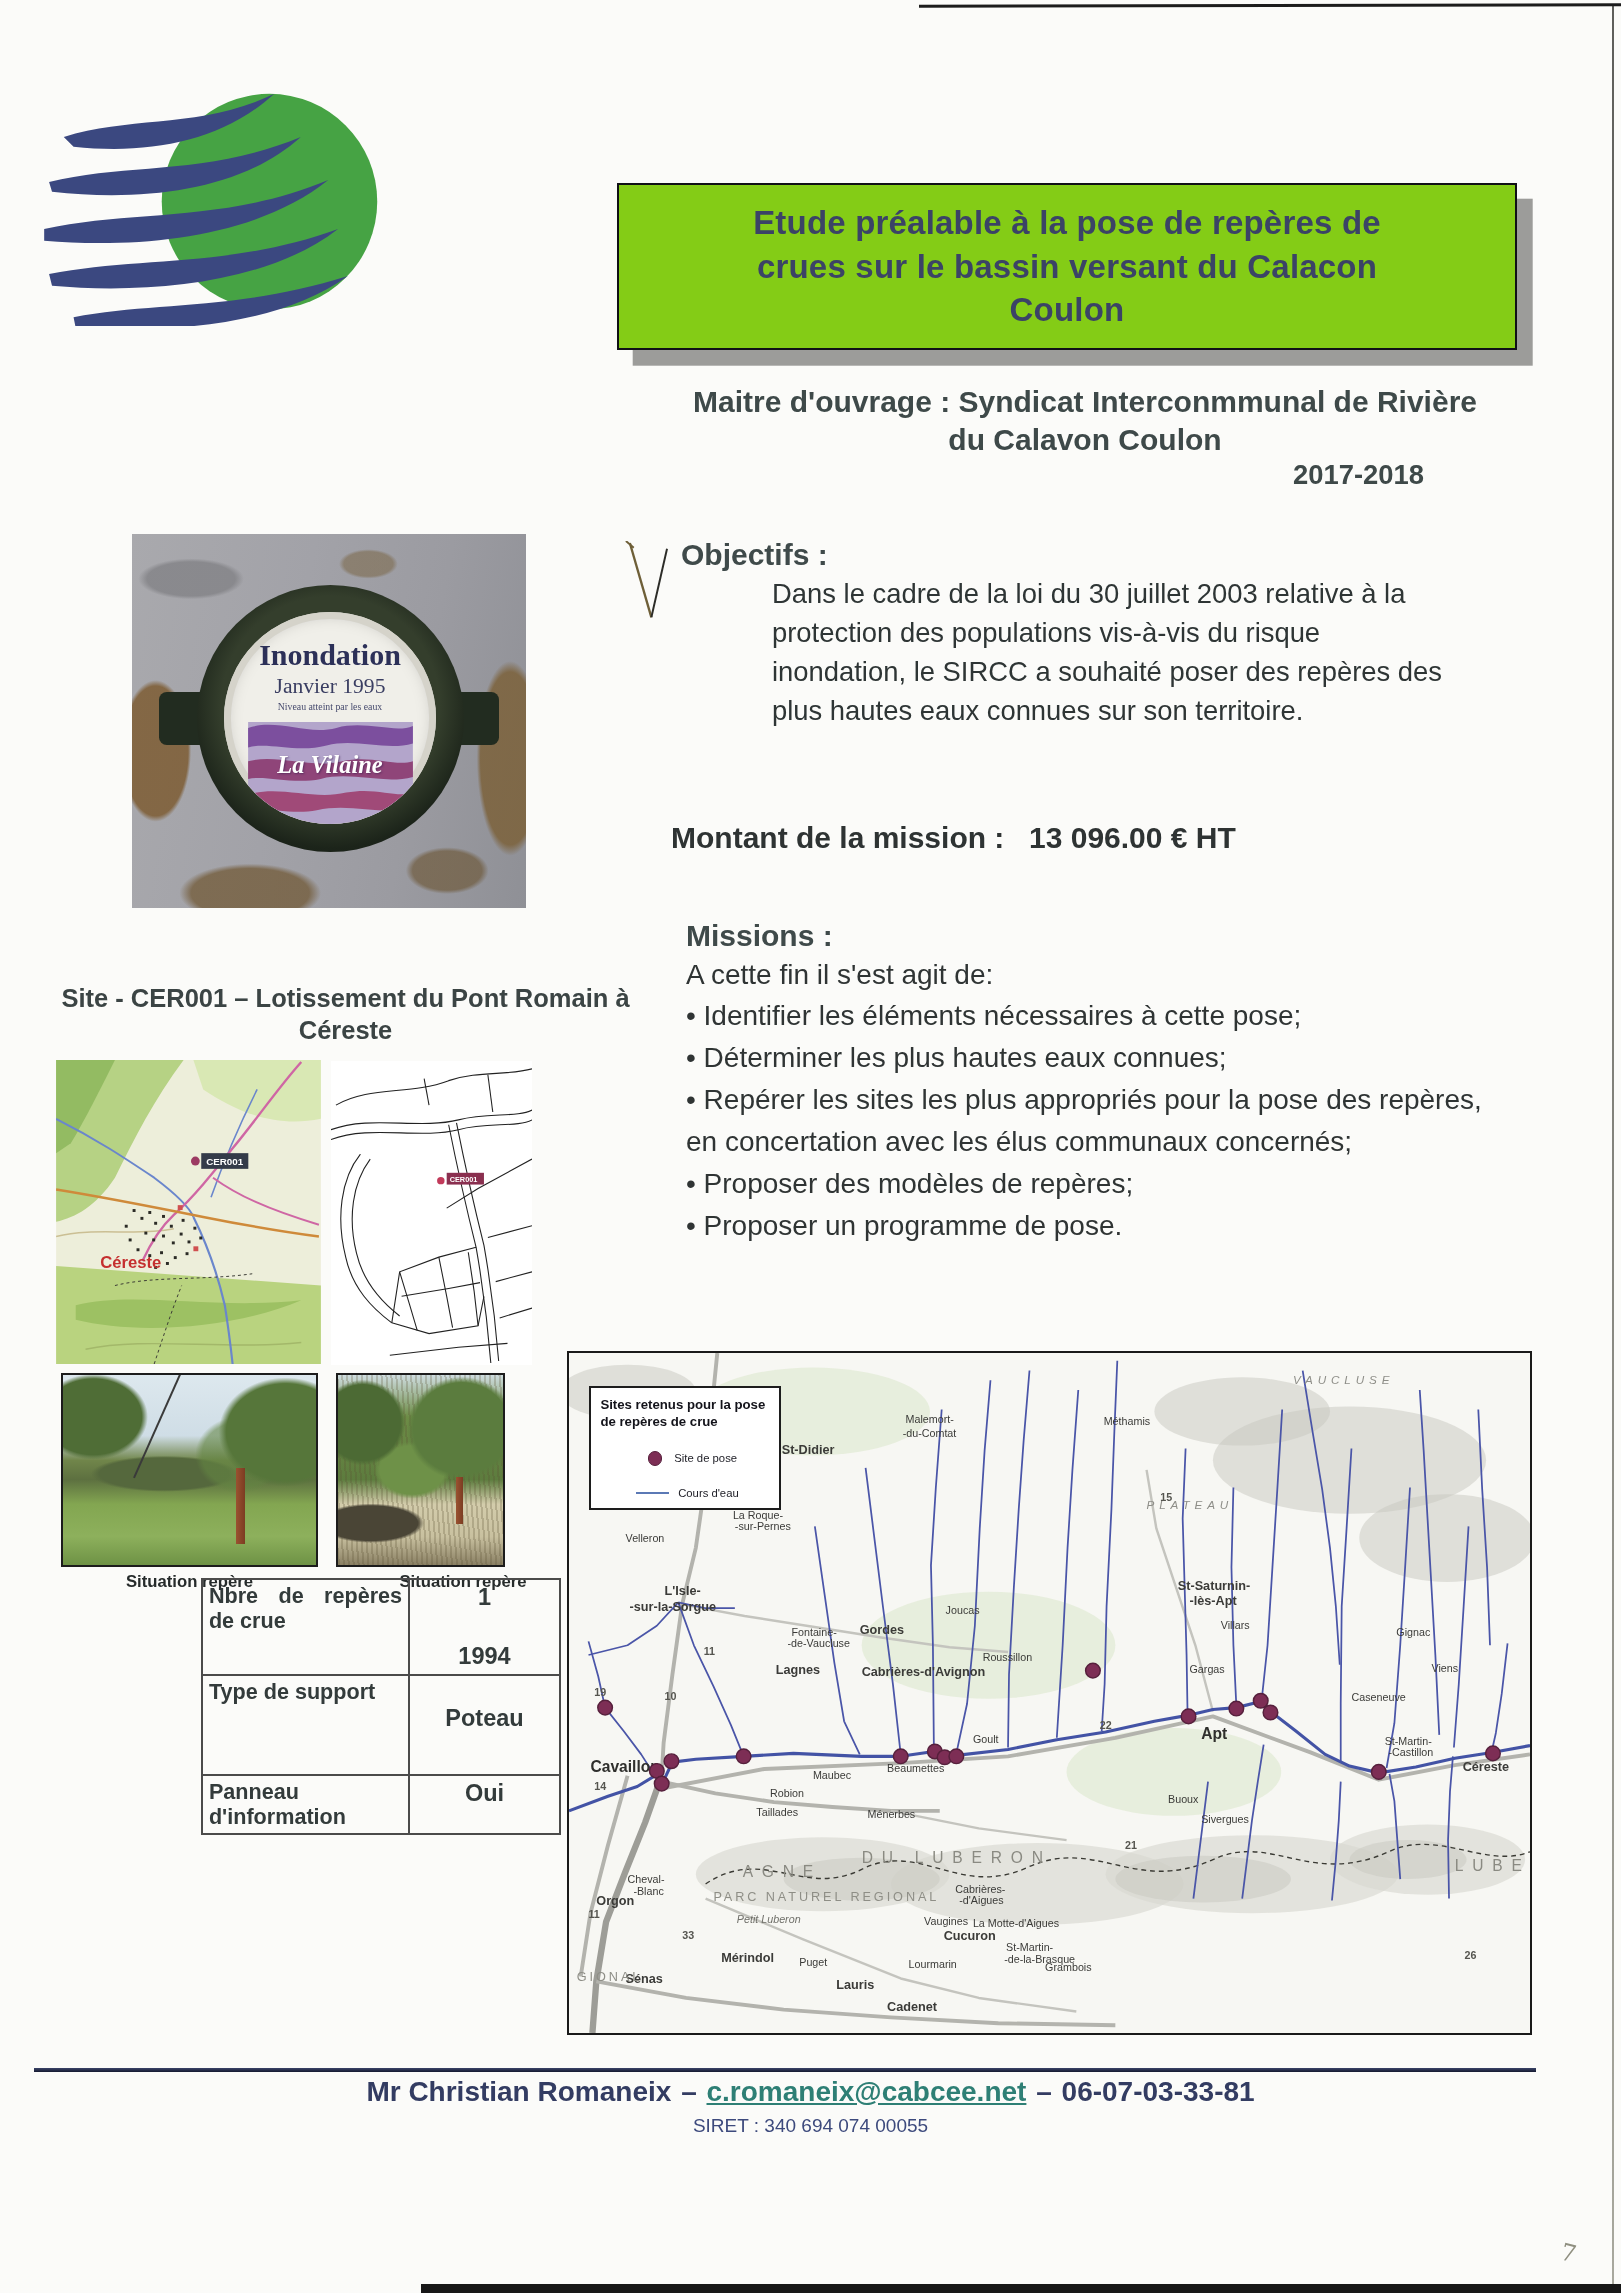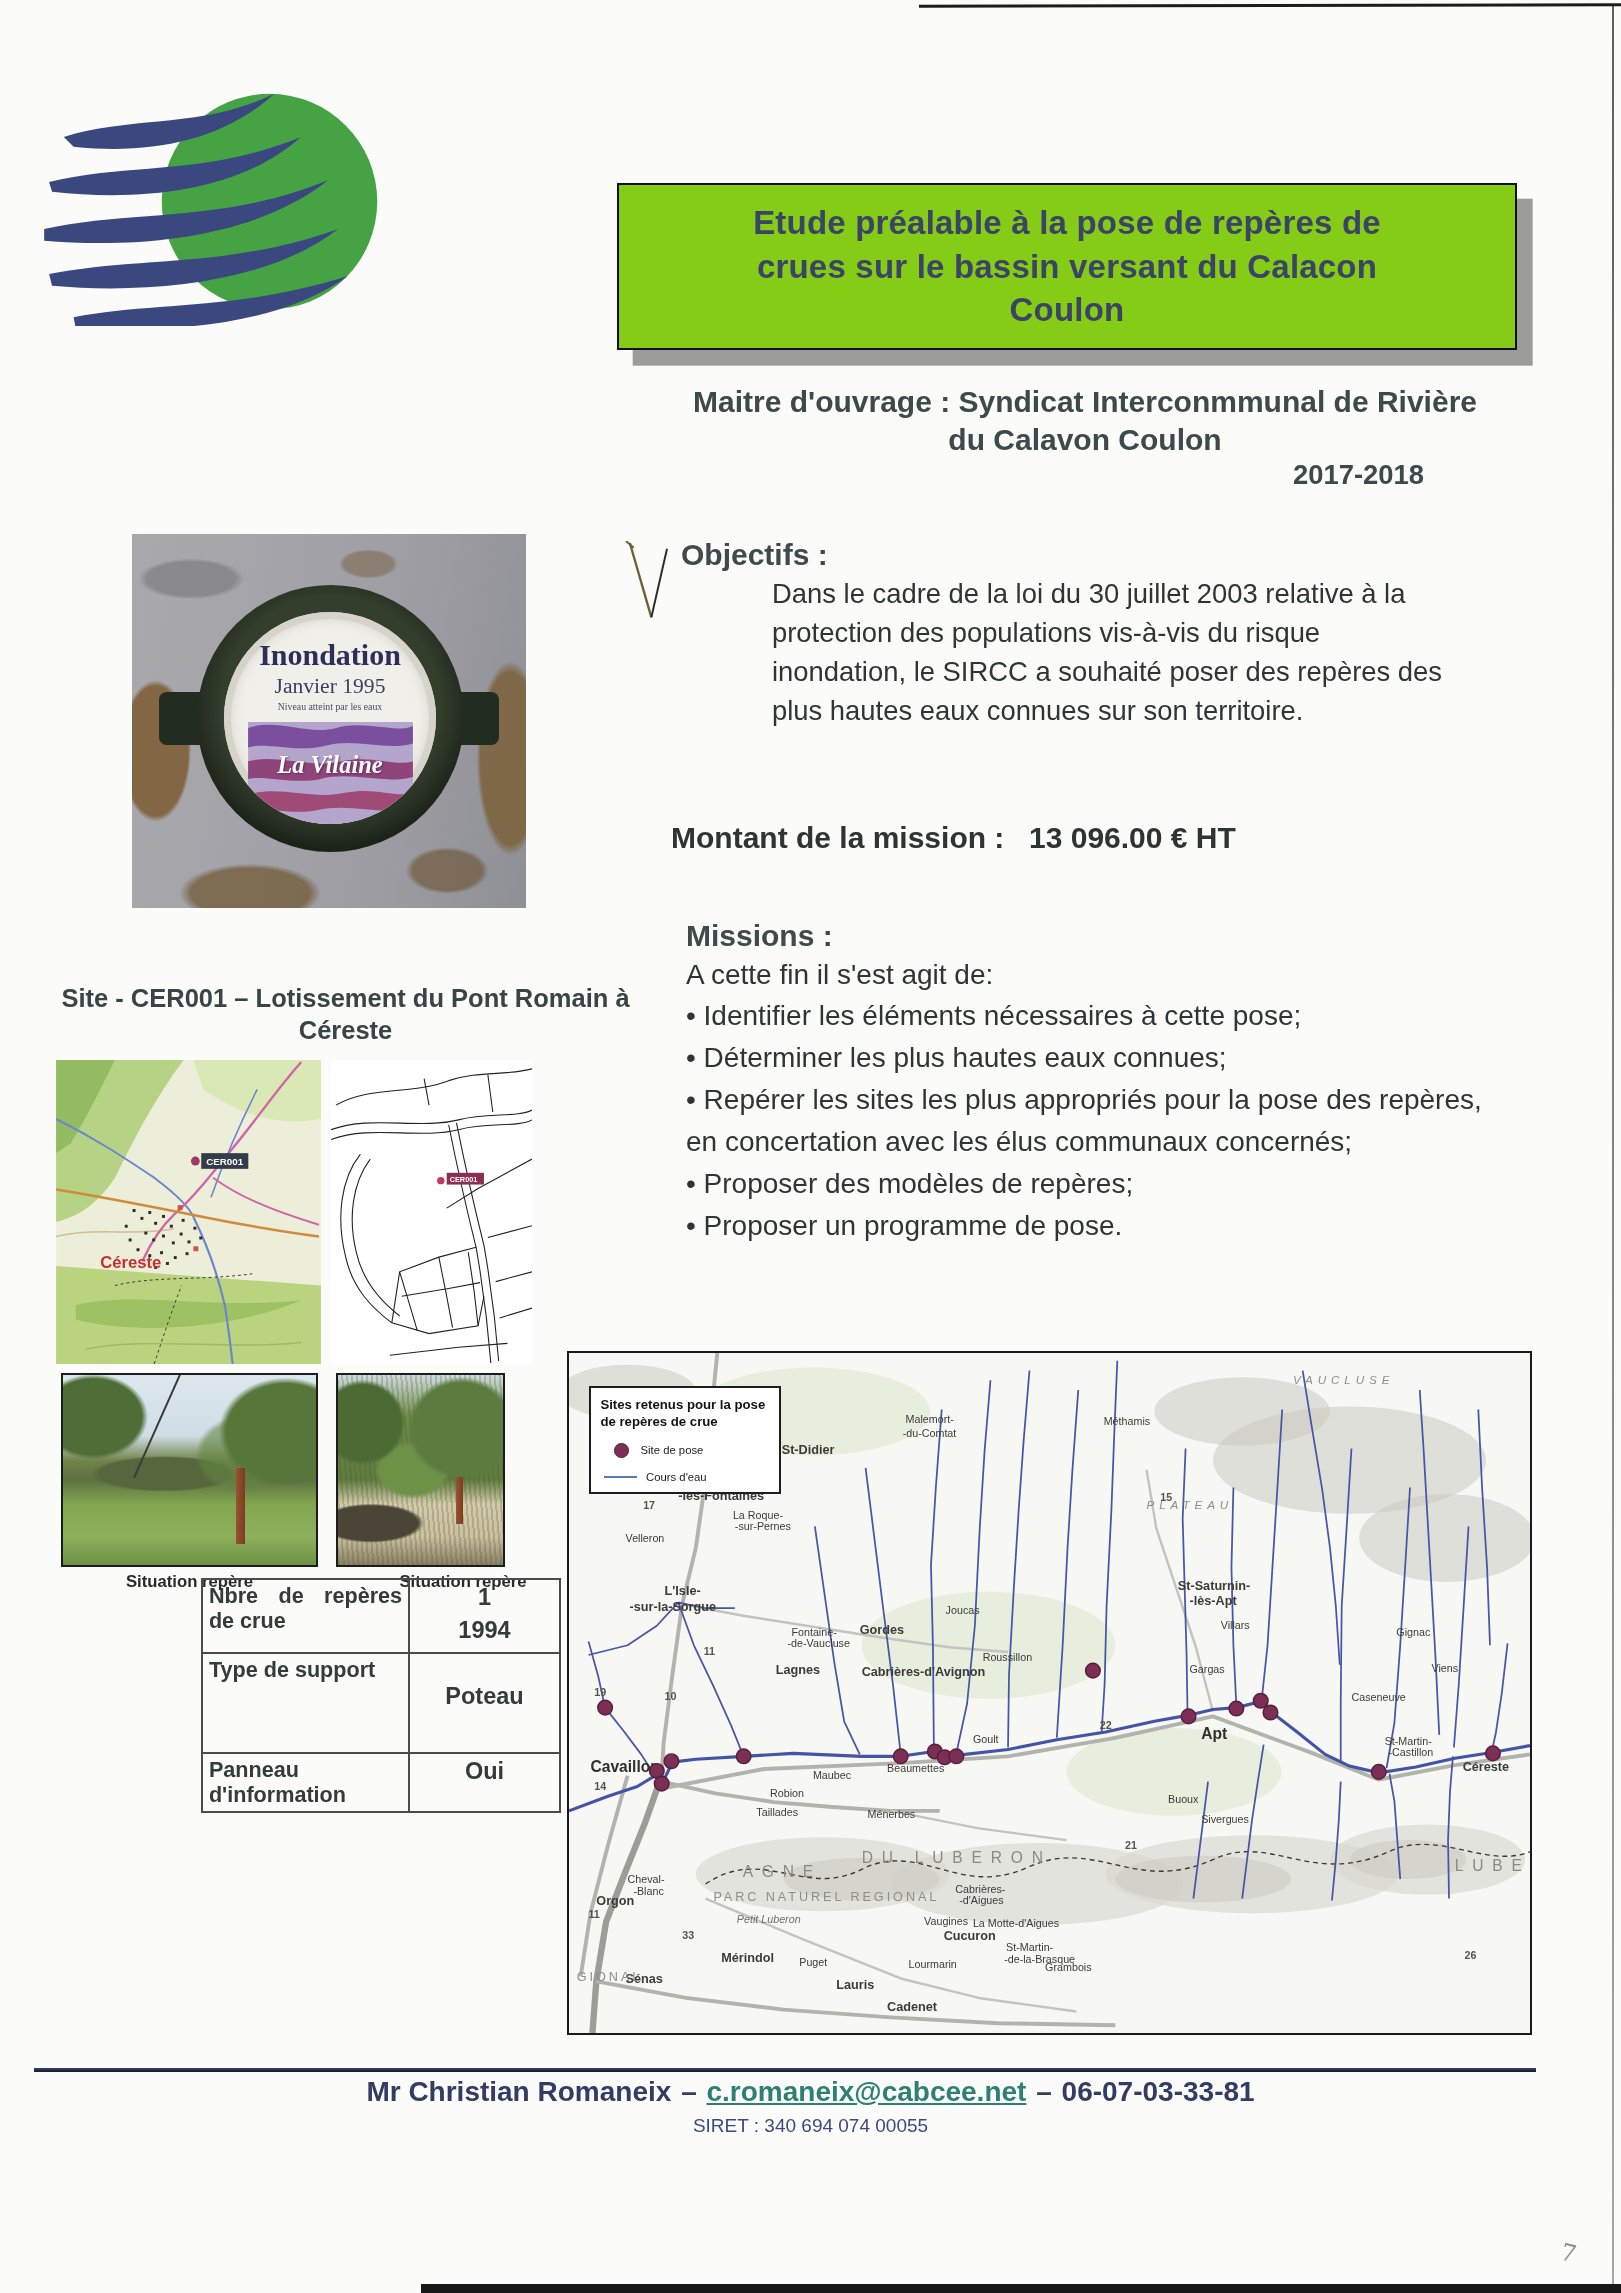--- a/index.html
+++ b/index.html
@@ -95,28 +95,28 @@
   .cap1{left:61px;top:1572px;width:257px;}
   .cap2{left:355px;top:1572px;width:216px;}
 
   
   .info-table{left:201px;top:1578px;width:360px;border-collapse:collapse;box-sizing:border-box;}
   .info-table td{border:2px solid #4b4b4b;vertical-align:top;padding:3.9px 5.9px;box-sizing:border-box;}
   .info-table .lab{width:208px;font-size:21.6px;font-weight:bold;color:#333b3b;line-height:1.15;}
   .info-table .val{width:152px;font-size:23.5px;font-weight:bold;color:#333b3b;text-align:center;}
   .r1{height:74px;} .r2{height:100px;} .r3{height:51px;}
   .just{text-align:justify;}
-  .vgap{margin-top:6px;}
+  .vgap{margin-top:32px;}
   .vmid{margin-top:25.5px;}
 
   
   .bigmap{left:567px;top:1351px;width:965px;height:684px;border:2px solid #1a1a1a;box-sizing:border-box;background:#f7f7f3;}
   .legend{position:absolute;left:19.6px;top:33px;width:192px;background:#fff;border:2px solid #1d1d1d;padding:7.8px 7.8px 8.8px 9.8px;box-sizing:border-box;}
   .leg-t{font-size:13.2px;font-weight:bold;color:#13131a;line-height:1.3;}
-  .leg-row{display:flex;align-items:center;margin-top:13px;}
+  .leg-row{display:flex;align-items:center;margin-top:21px;justify-content:center;}
   .leg-dot{width:12.7px;height:12.7px;border-radius:50%;background:#7d2e55;border:1.5px solid #56203c;margin:0 11.8px 0 13.7px;}
   .leg-line{width:33px;height:0;border-top:2.5px solid #5b79b5;margin:0 8.8px 0 3.9px;}
   .leg-lab{font-size:11.3px;color:#22222a;}
 
   svg text.mt{font-family:"Liberation Sans",sans-serif;font-size:11px;fill:#3b3b38;}
   svg text.mt.b{font-weight:bold;font-size:13px;}
   svg text.mt.B{font-weight:bold;font-size:16px;fill:#2f2f2c;}
   svg text.mt.s{font-size:12px;letter-spacing:5px;fill:#8e8e88;font-style:italic;}
   svg text.mt.sb{font-size:16px;letter-spacing:9px;fill:#8a8a82;}
   svg text.mt.sp{font-size:13px;letter-spacing:3px;fill:#8e8e86;}

